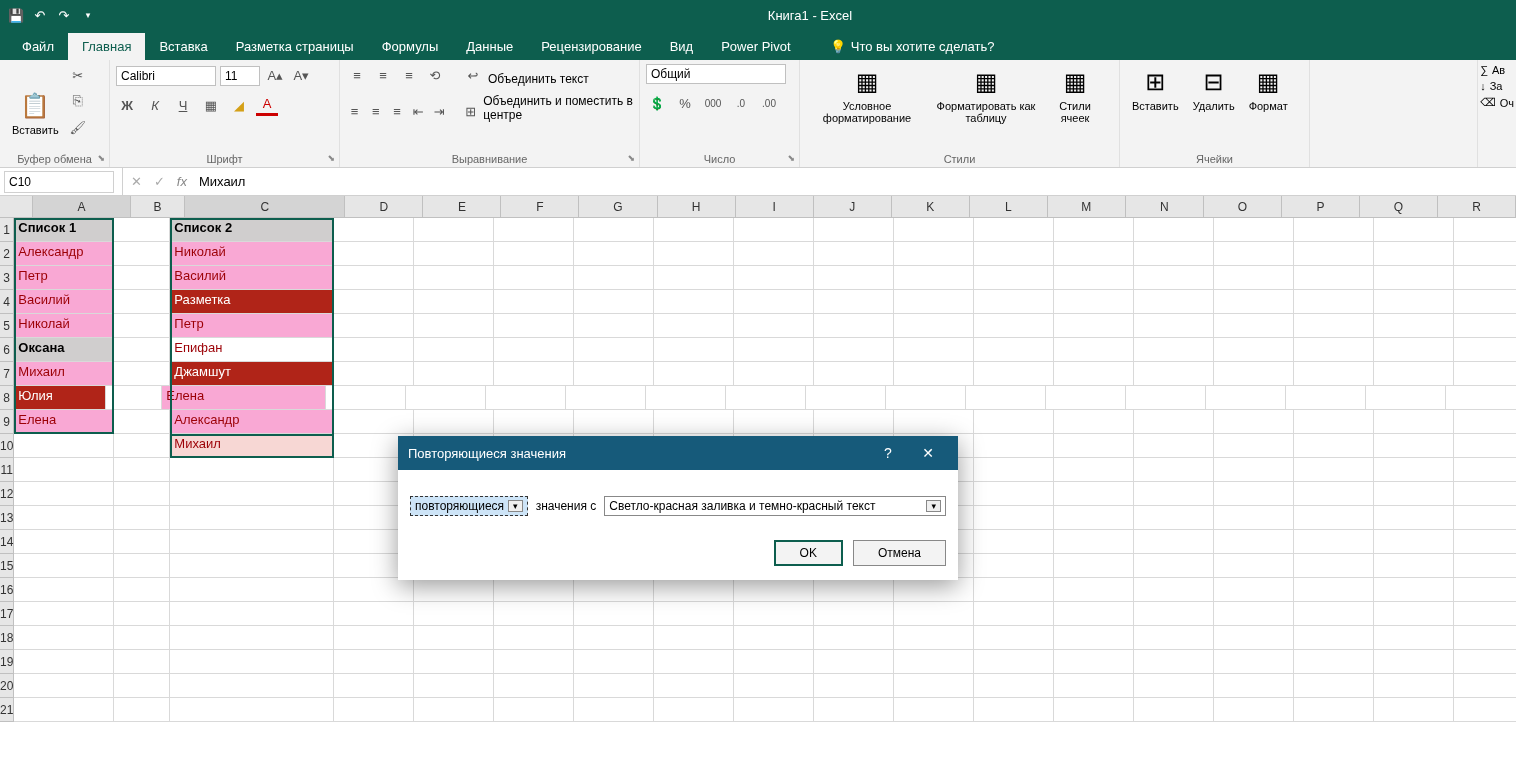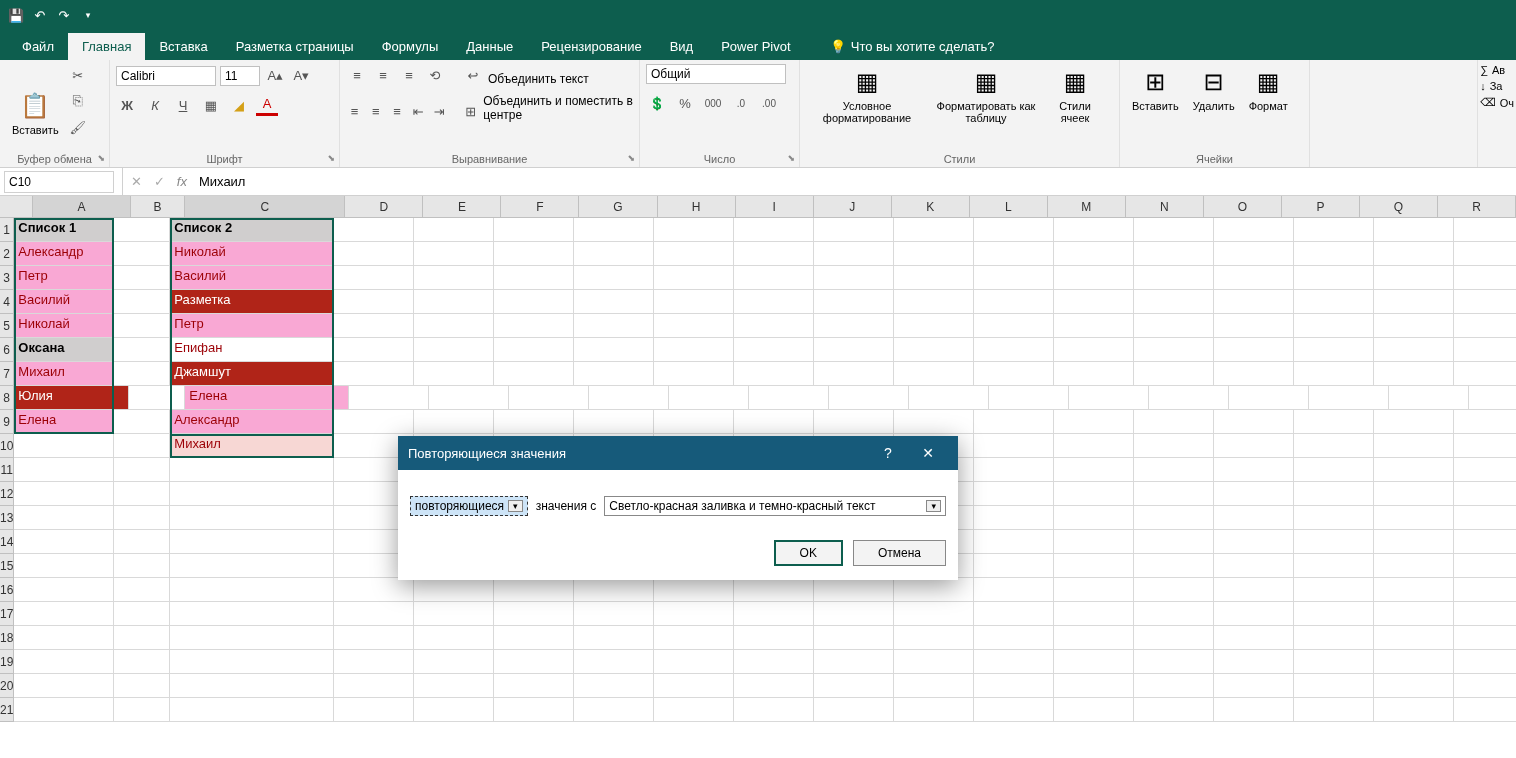--- a/index.html
+++ b/index.html
@@ -74,20 +74,21 @@
 </head>
 <body>
 
 <div class="titlebar">
   <div class="qat">
     <span class="qat-icon">💾</span>
     <span class="qat-icon">↶</span>
     <span class="qat-icon">↷</span>
     <span class="qat-icon" style="font-size:9px;">▾</span>
   </div>
+  <div class="title-center">Книга1 - Excel</div>
 </div>
 
 <div class="ribbon-tabs">
   <div class="tab">Файл</div>
   <div class="tab active">Главная</div>
   <div class="tab">Вставка</div>
   <div class="tab">Разметка страницы</div>
   <div class="tab">Формулы</div>
   <div class="tab">Данные</div>
   <div class="tab">Рецензирование</div>
@@ -420,21 +421,21 @@
           <div class="cell" style="width: 80px;"></div>
           <div class="cell" style="width: 80px;"></div>
           <div class="cell" style="width: 80px;"></div>
           <div class="cell" style="width: 80px;"></div>
           <div class="cell" style="width: 80px;"></div>
           <div class="cell" style="width: 80px;"></div>
           <div class="cell" style="width: 80px;"></div>
           <div class="cell" style="width: 80px;"></div>
         </div>
         <div class="cell-row">
-          <div class="cell dark-red" style="width: 115px;">Юлия</div>
+          <div class="cell dark-red" style="width: 92px;">Юлия</div>
           <div class="cell" style="width: 56px;"></div>
           <div class="cell light-red" style="width: 164px;">Елена</div>
           <div class="cell" style="width: 80px;"></div>
           <div class="cell" style="width: 80px;"></div>
           <div class="cell" style="width: 80px;"></div>
           <div class="cell" style="width: 80px;"></div>
           <div class="cell" style="width: 80px;"></div>
           <div class="cell" style="width: 80px;"></div>
           <div class="cell" style="width: 80px;"></div>
           <div class="cell" style="width: 80px;"></div>

